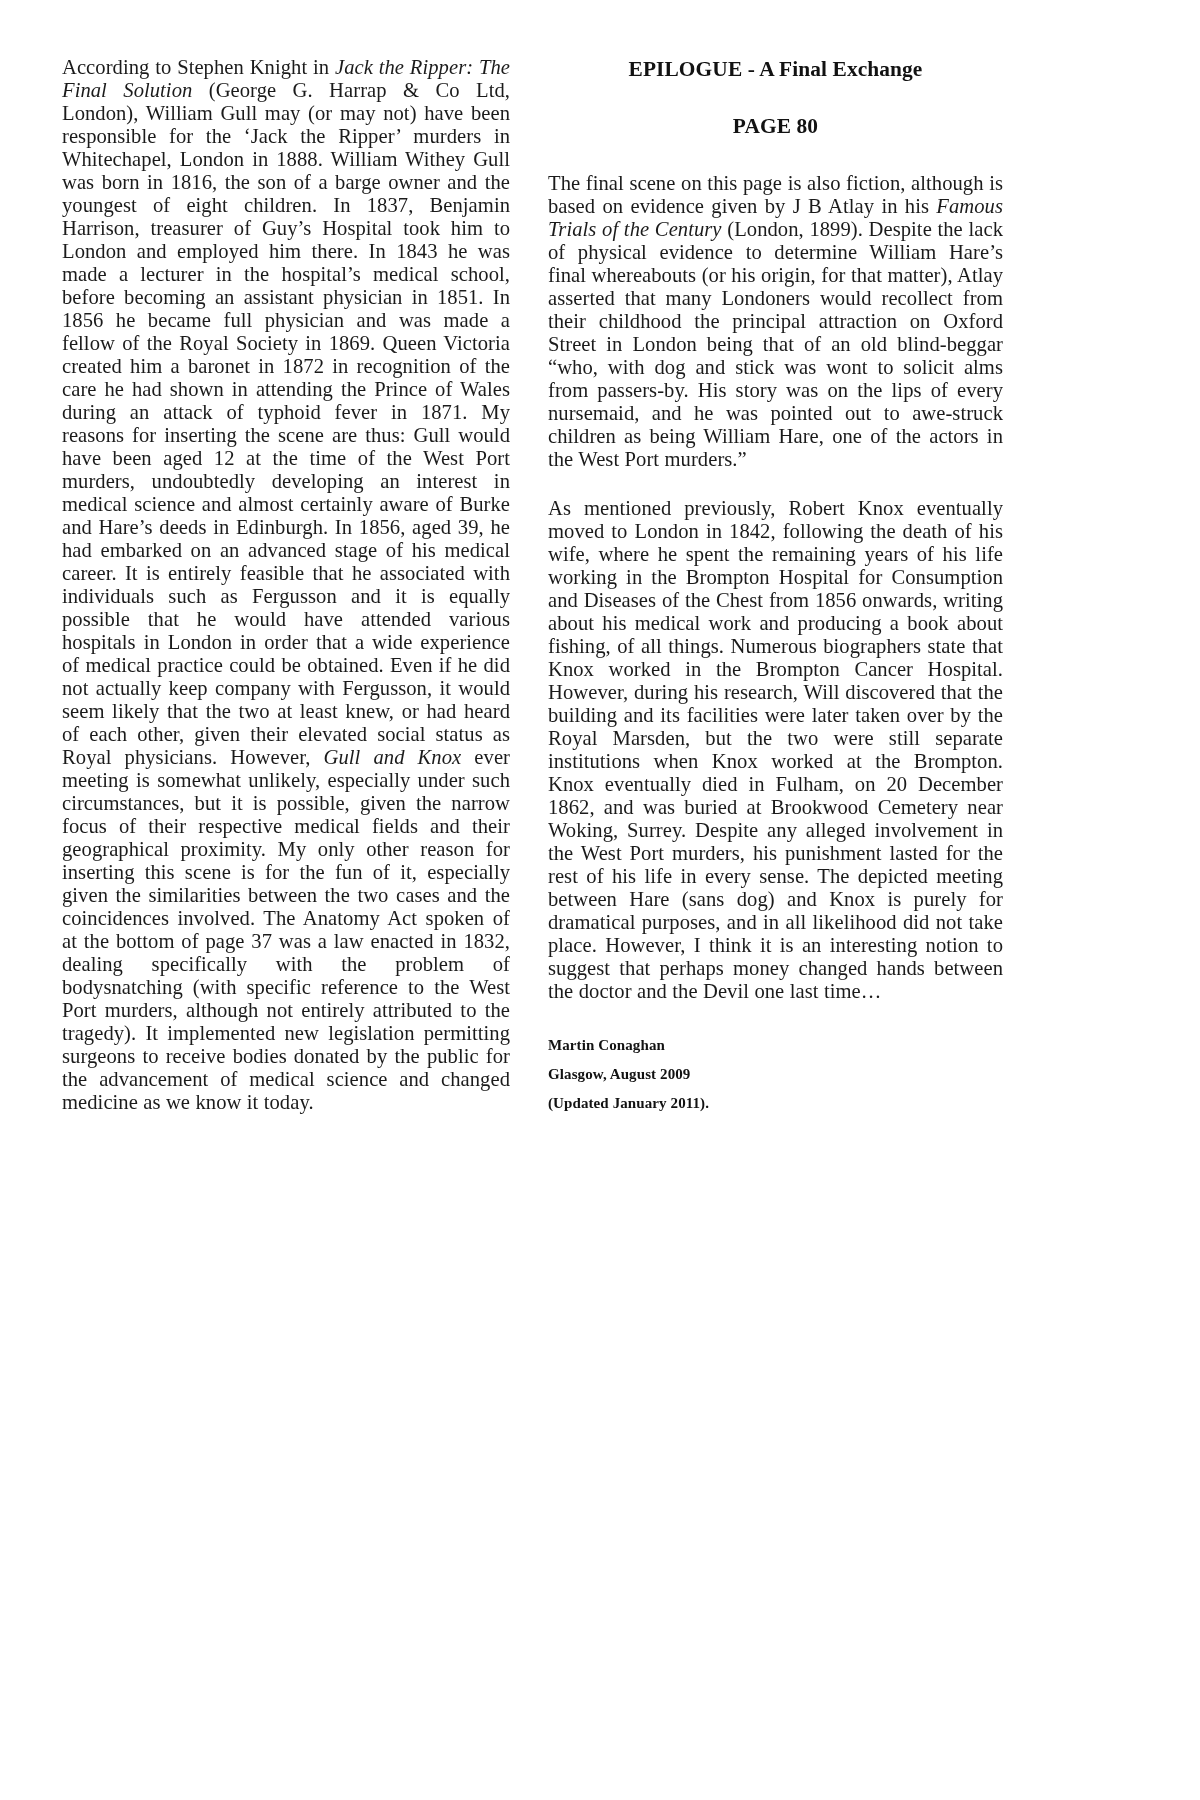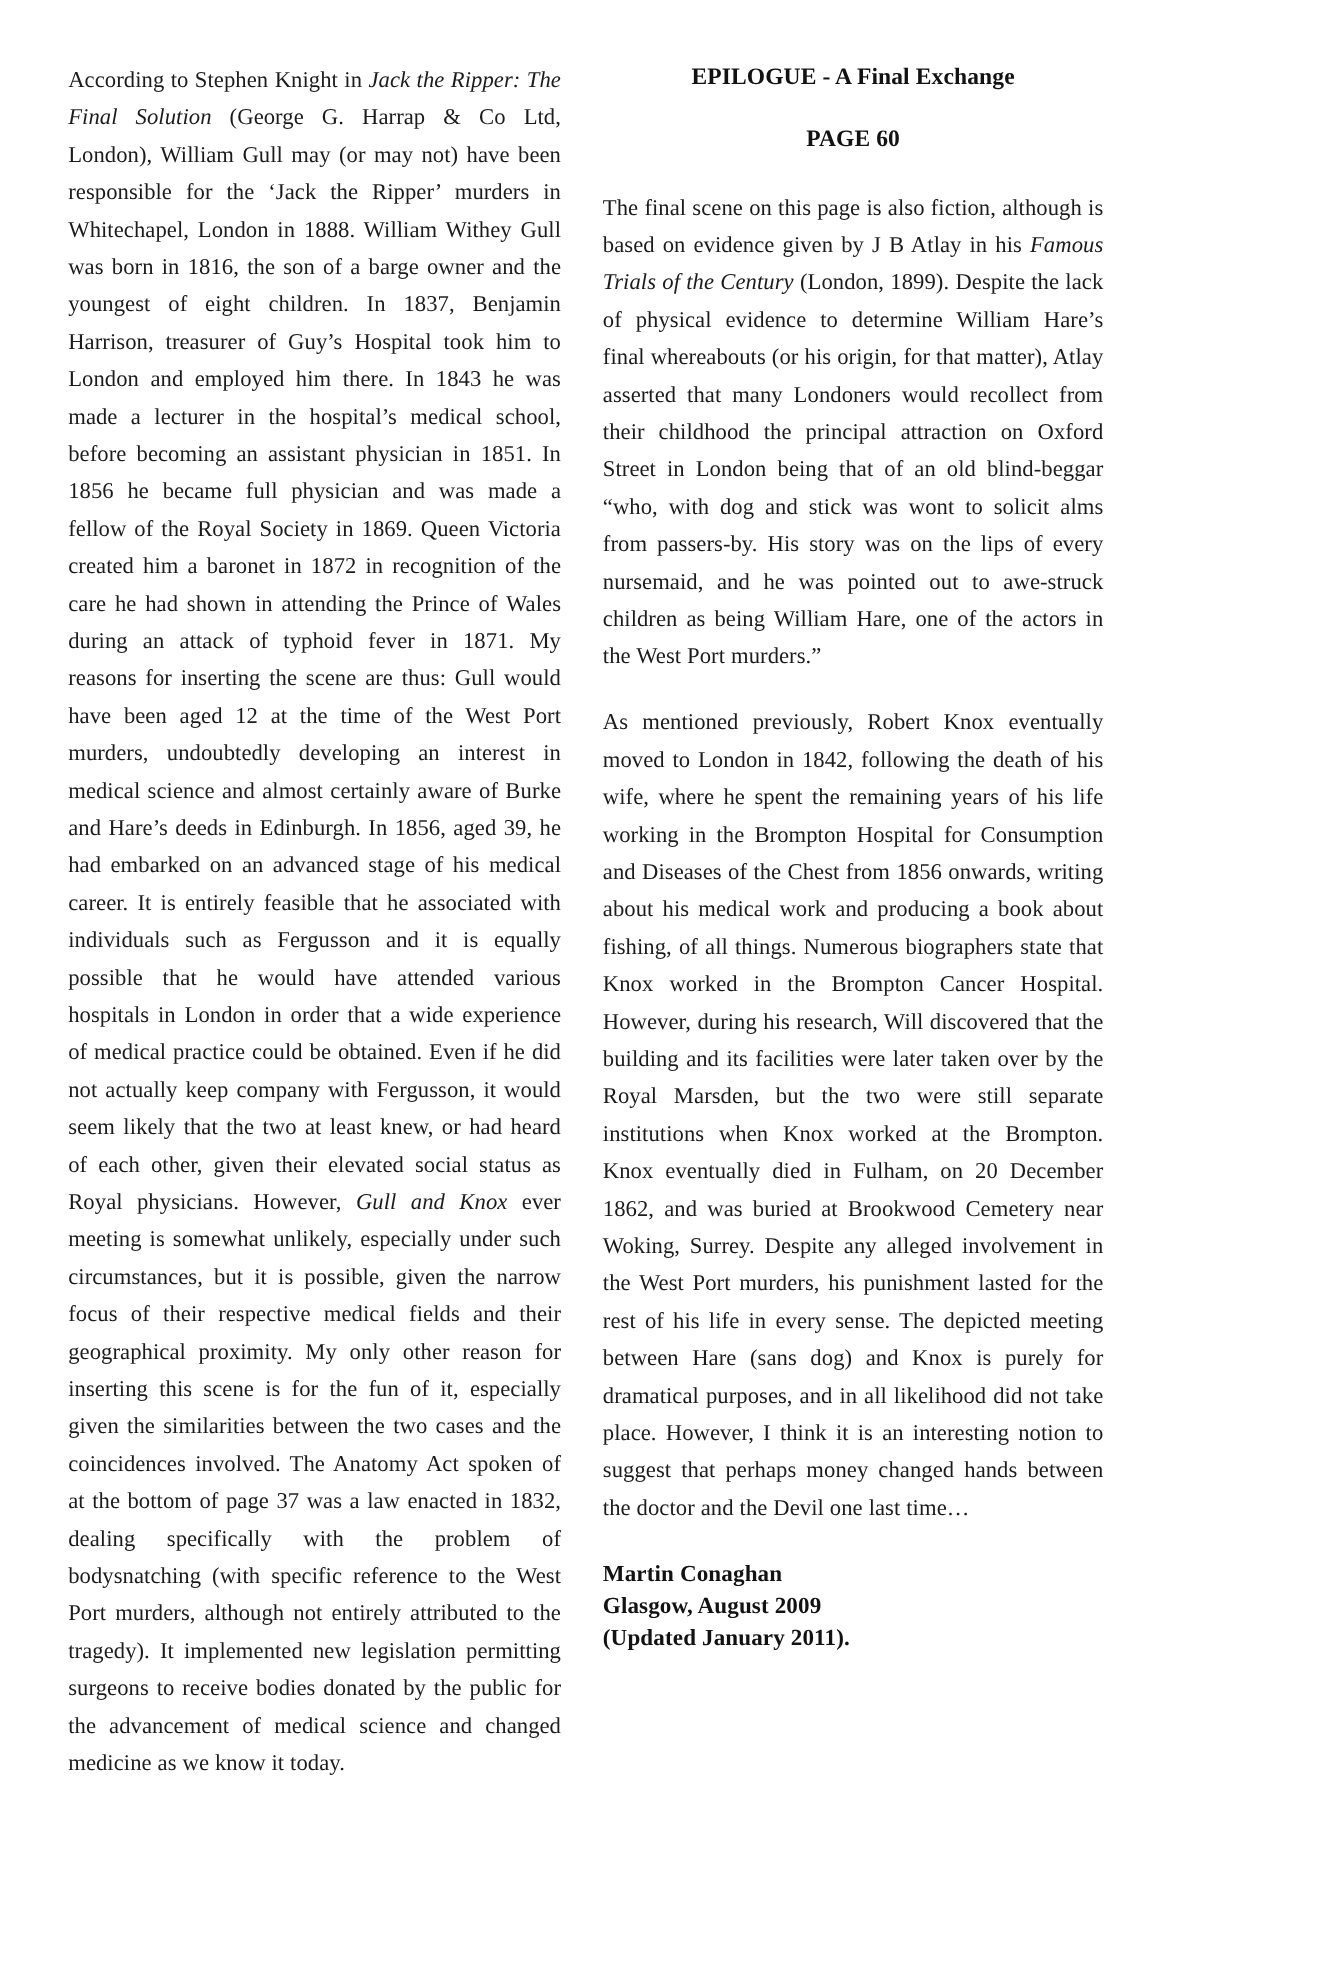--- a/index.html
+++ b/index.html
@@ -34,21 +34,21 @@
     flex: 0 0 448px;
   }
   .col-right {
     width: 455px;
     flex: 0 0 455px;
     margin-left: 18px;
   }
   p.body-text {
     margin: 0 0 20px 0;
     font-size: 20.6px;
-    line-height: 34px;
+    line-height: 23px;
     text-align: justify;
     text-justify: inter-word;
     letter-spacing: 0.05px;
     word-spacing: 0.2px;
     color: #1b1b1b;
     hyphens: none;
   }
   p.body-text:last-child {
     margin-bottom: 0;
   }
@@ -64,21 +64,21 @@
     text-align: center;
     color: #121212;
   }
   h2.heading.second {
     margin-bottom: 32px;
   }
   .signature {
     margin-top: 28px;
   }
   .signature .sig-line {
-    font-size: 21px;
+    font-size: 15px;
     line-height: 29px;
     font-weight: bold;
     letter-spacing: 0.1px;
     color: #121212;
   }
   em.italic {
     font-style: italic;
   }
 </style>
 </head>
@@ -87,21 +87,21 @@
 <div class="page">
   <div class="columns">
 
     <div class="col">
       <p class="body-text">According to Stephen Knight in <em class="italic">Jack the Ripper: The Final Solution</em> (George G. Harrap &amp; Co Ltd, London), William Gull may (or may not) have been responsible for the ‘Jack the Ripper’ murders in Whitechapel, London in 1888. William Withey Gull was born in 1816, the son of a barge owner and the youngest of eight children. In 1837, Benjamin Harrison, treasurer of Guy’s Hospital took him to London and employed him there. In 1843 he was made a lecturer in the hospital’s medical school, before becoming an assistant physician in 1851. In 1856 he became full physician and was made a fellow of the Royal Society in 1869. Queen Victoria created him a baronet in 1872 in recognition of the care he had shown in attending the Prince of Wales during an attack of typhoid fever in 1871. My reasons for inserting the scene are thus: Gull would have been aged 12 at the time of the West Port murders, undoubtedly developing an interest in medical science and almost certainly aware of Burke and Hare’s deeds in Edinburgh. In 1856, aged 39, he had embarked on an advanced stage of his medical career. It is entirely feasible that he associated with individuals such as Fergusson and it is equally possible that he would have attended various hospitals in London in order that a wide experience of medical practice could be obtained. Even if he did not actually keep company with Fergusson, it would seem likely that the two at least knew, or had heard of each other, given their elevated social status as Royal physicians. However, <em class="italic">Gull and Knox</em> ever meeting is somewhat unlikely, especially under such circumstances, but it is possible, given the narrow focus of their respective medical fields and their geographical proximity.  My only other reason for inserting this scene is for the fun of it, especially given the similarities between the two cases and the coincidences involved. The Anatomy Act spoken of at the bottom of page 37 was a law enacted in 1832, dealing specifically with the problem of bodysnatching (with specific reference to the West Port murders, although not entirely attributed to the tragedy). It implemented new legislation permitting surgeons to receive bodies donated by the public for the advancement of medical science and changed medicine as we know it today.</p>
     </div>
 
     <div class="col col-right">
       <h2 class="heading">EPILOGUE - A Final Exchange</h2>
 
-      <h2 class="heading second">PAGE 60</h2>
+      <h2 class="heading second">PAGE 80</h2>
 
       <p class="body-text">The final scene on this page is also fiction, although is based on evidence given by J B Atlay in his <em class="italic">Famous Trials of the Century</em> (London, 1899).  Despite the lack of physical evidence to determine William Hare’s final whereabouts (or his origin, for that matter), Atlay asserted that many Londoners would recollect from their childhood the principal attraction on Oxford Street in London being that of an old blind-beggar “who, with dog and stick was wont to solicit alms from passers-by. His story was on the lips of every nursemaid, and he was pointed out to awe-struck children as being William Hare, one of the actors in the West Port murders.”</p>
 
       <p class="body-text">As mentioned previously, Robert Knox eventually moved to London in 1842, following the death of his wife, where he spent the remaining years of his life working in the Brompton Hospital for Consumption and Diseases of the Chest from 1856 onwards, writing about his medical work and producing a book about fishing, of all things. Numerous biographers state that Knox worked in the Brompton Cancer Hospital. However, during his research, Will discovered that the building and its facilities were later taken over by the Royal Marsden, but the two were still separate institutions when Knox worked at the Brompton.  Knox eventually died in Fulham, on 20 December 1862, and was buried at Brookwood Cemetery near Woking, Surrey. Despite any alleged involvement in the West Port murders, his punishment lasted for the rest of his life in every sense. The depicted meeting between Hare (sans dog) and Knox is purely for dramatical purposes, and in all likelihood did not take place. However, I think it is an interesting notion to suggest that perhaps money changed hands between the doctor and the Devil one last time…</p>
 
       <div class="signature">
         <div class="sig-line">Martin Conaghan</div>
         <div class="sig-line">Glasgow, August 2009</div>
         <div class="sig-line">(Updated January 2011).</div>
       </div>

